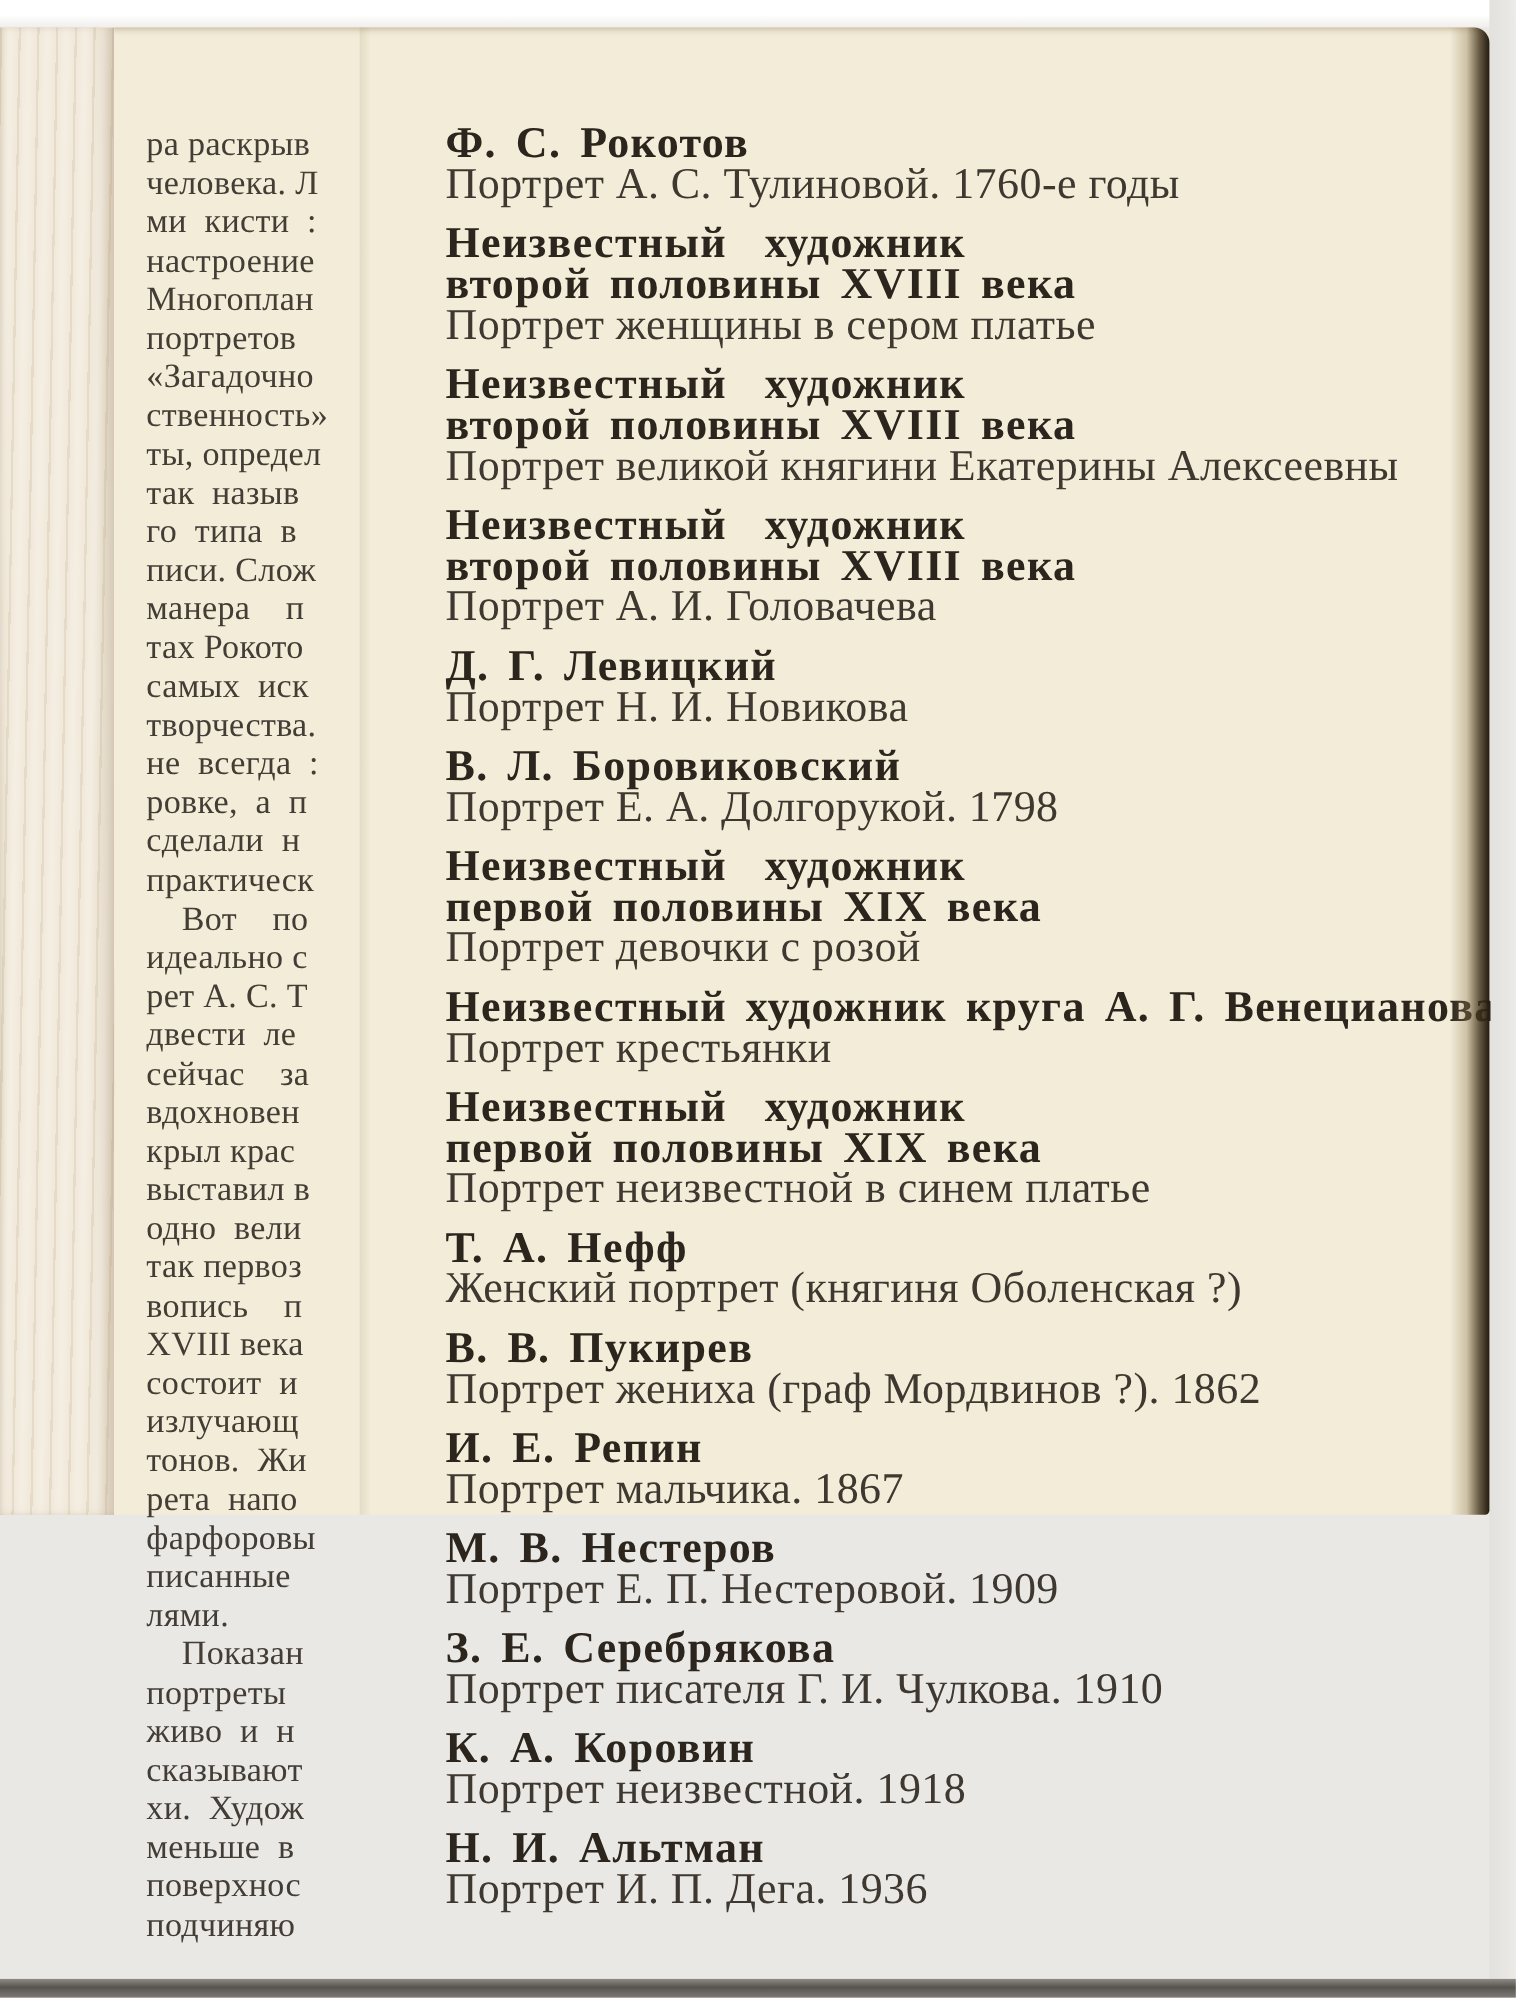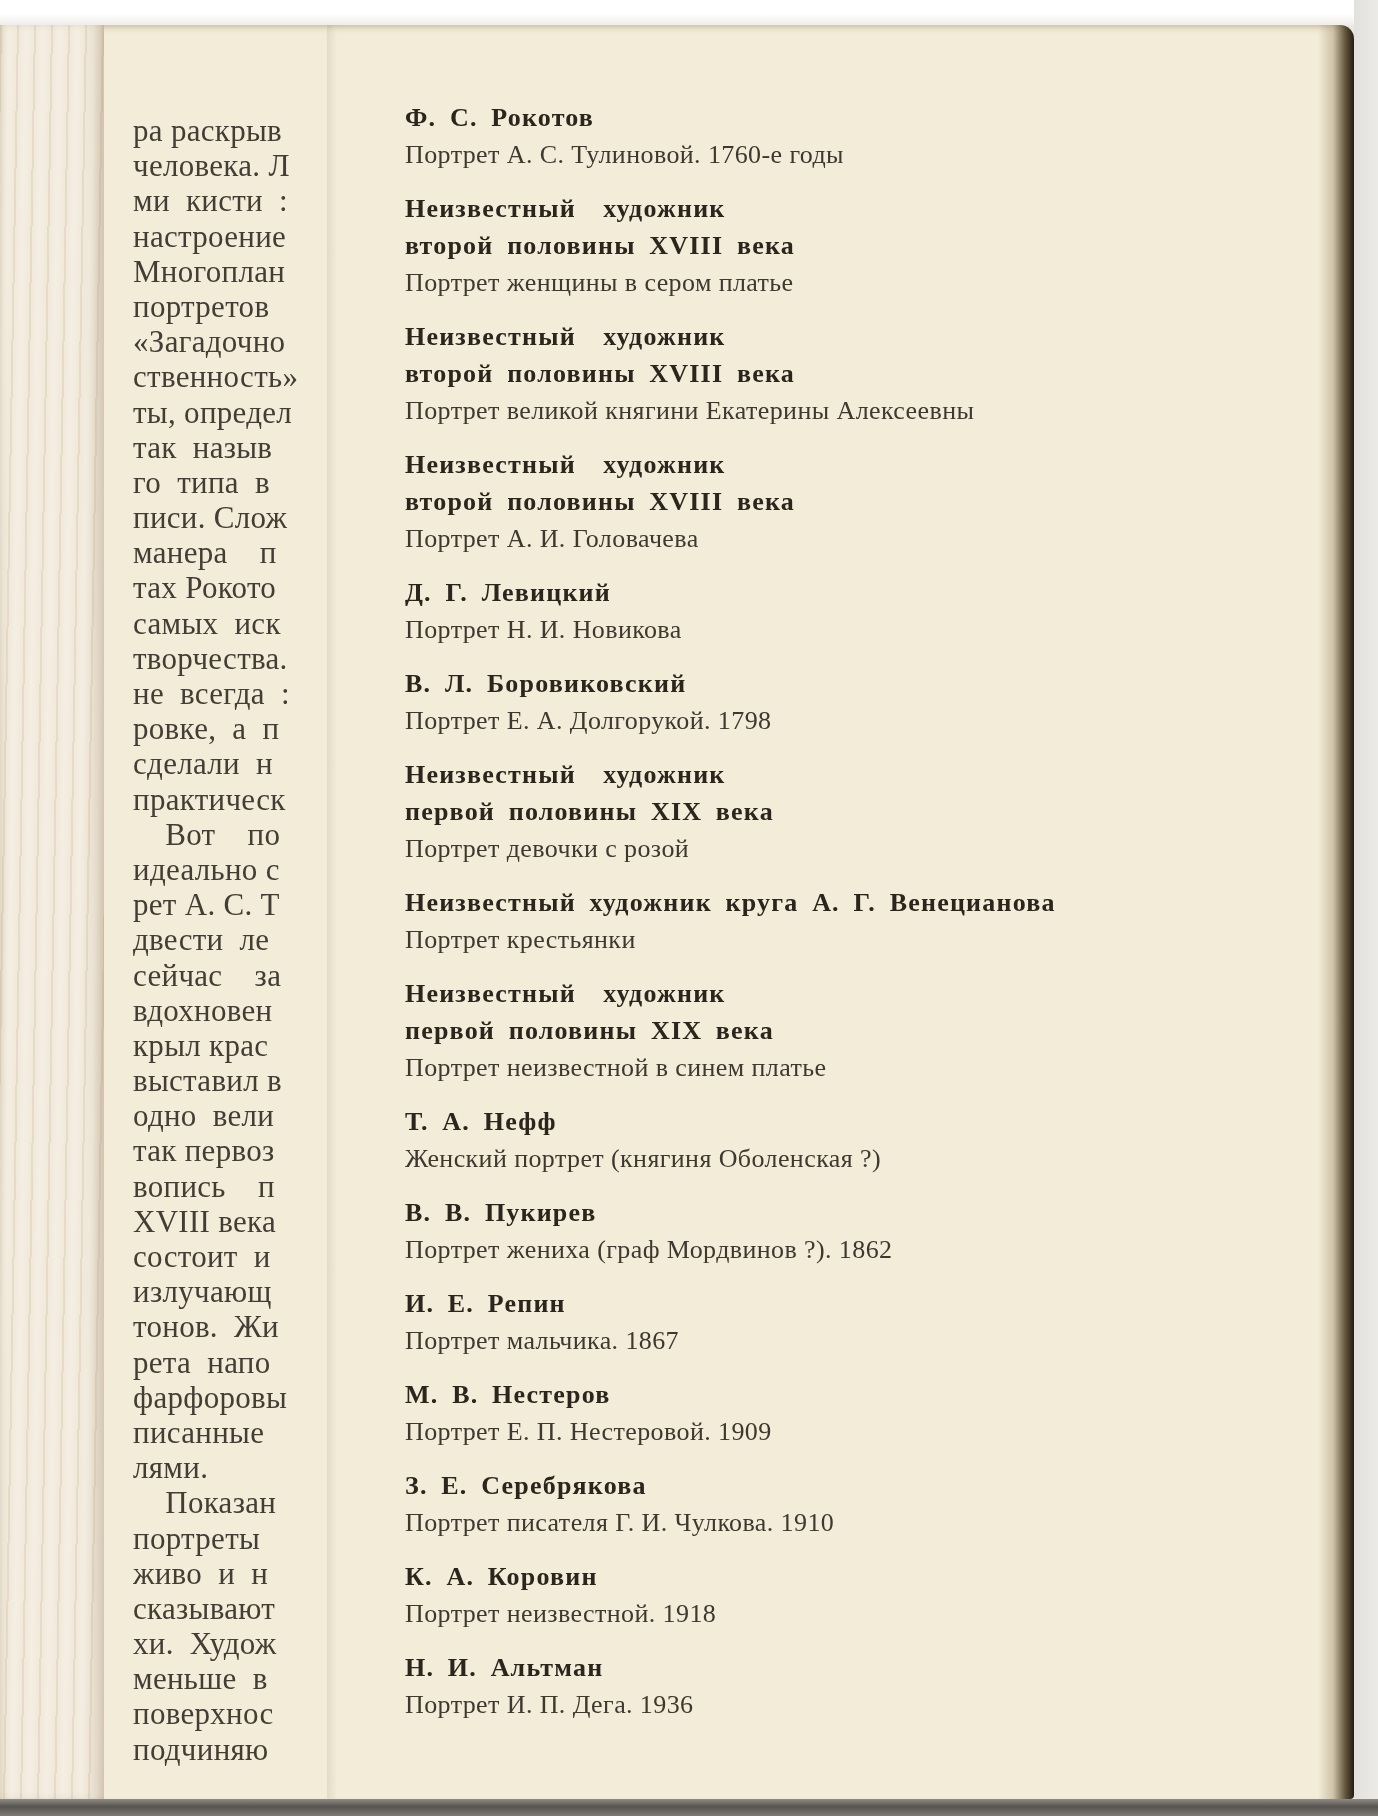--- a/index.html
+++ b/index.html
@@ -20,21 +20,21 @@
     position: absolute; left: 0; top: 1799px; width: 1378px; height: 17px;
     background: linear-gradient(to bottom, #8e8b86 0%, #57544f 45%, #7d7a76 100%);
   }
   .scan-right {
     position: absolute; left: 1354px; top: 0; width: 24px; height: 1816px;
     background: linear-gradient(to right, #e3e1dd, #eceae7);
   }
 
   
   .page {
-    position: absolute; left: 0; top: 25px; width: 1354px; height: 1774px;
+    position: absolute; left: 0; top: 25px; width: 1354px; height: 1352px;
     background: var(--paper, #f2ecd8);
     border-radius: 0 14px 4px 0;
     box-shadow: inset 0 4px 7px -3px rgba(140, 120, 80, 0.55);
   }
 
   
   .crinkles {
     position: absolute; left: 0; top: 0; width: 104px; height: 100%;
     background:
       repeating-linear-gradient(91deg,
@@ -70,23 +70,23 @@
     overflow: hidden;
     font-size: 31px; line-height: 35.2px;
     letter-spacing: 0.3px;
     color: var(--body-text, #433d36);
     white-space: pre;
   }
   .left-line { height: 35.2px; }
 
   
   .catalog {
-    position: absolute; left: 405px; top: 74px; width: 950px; height: 1670px;
+    position: absolute; left: 405px; top: 86px; width: 950px; height: 1670px;
     overflow: hidden;
-    font-size: 26px; line-height: 37px;
+    font-size: 40px; line-height: 37px;
     color: var(--body-text, #433d36);
     white-space: pre;
   }
   .entry { margin-bottom: 17px; }
   .artist-line {
     font-weight: 700;
     letter-spacing: 1.2px;
     word-spacing: 6px;
     color: var(--heading-text, #2b251d);
   }

